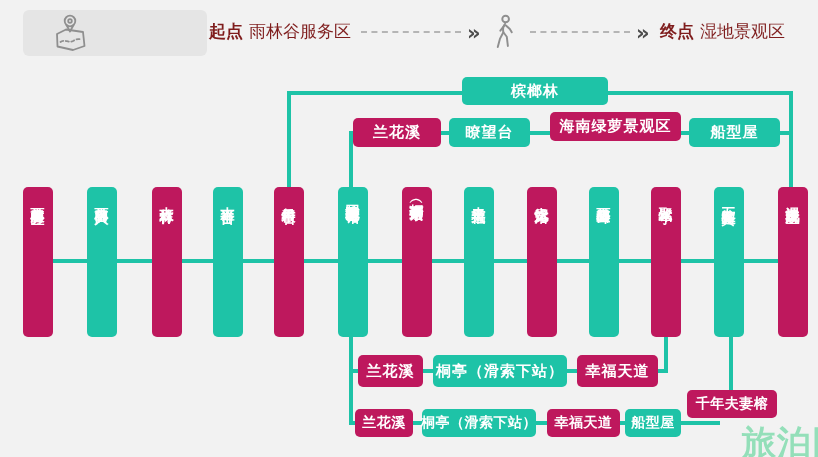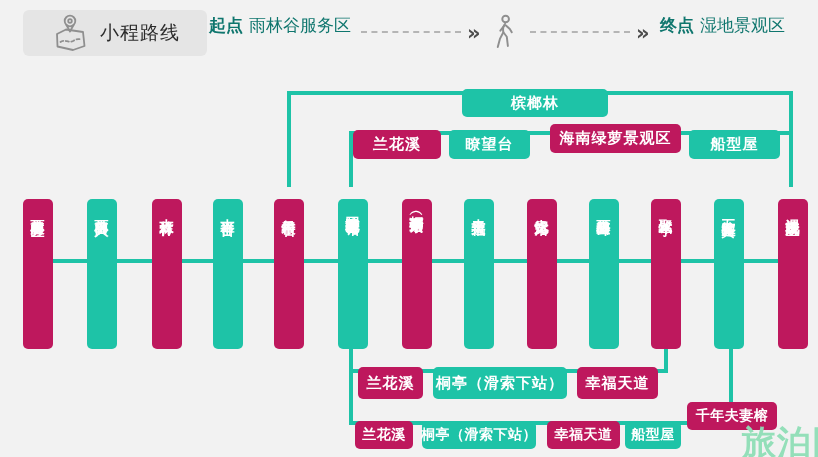--- a/index.html
+++ b/index.html
@@ -12,37 +12,37 @@
   .hdr-badge{
     position:absolute;left:23px;top:10px;width:184px;height:46px;
     background:#E5E5E5;border-radius:6px;
     display:flex;align-items:center;
   }
   .hdr-badge svg{margin-left:26px;flex:0 0 auto;}
   .hdr-badge-label{
     margin-left:11px;font-size:19px;color:#2B2B2B;letter-spacing:1px;
   }
   .hdr-group{
-    position:absolute;top:2px;height:46px;display:flex;align-items:center;
-    font-size:17px;color:#0f766e;white-space:nowrap;
+    position:absolute;top:8px;height:46px;display:flex;align-items:center;
+    font-size:17px;color:#7f1d1d;white-space:nowrap;
   }
   .hdr-bold{font-weight:bold;margin-right:6px;}
   .hdr-dash{
     position:absolute;top:31px;height:0;border-top:2px dashed #B5B5B5;
   }
   .hdr-chev{
     position:absolute;top:10px;height:46px;display:flex;align-items:center;
     font-size:21px;font-weight:bold;color:#4D4D4D;letter-spacing:-2px;
   }
   .walker{position:absolute;left:490px;top:13px;}
   
   .ln{position:absolute;background:#1EC3A7;}
   .node{
     position:absolute;color:#FFFFFF;font-weight:bold;
-    box-sizing:border-box;border-radius:5px;margin-top:12px;
+    box-sizing:border-box;border-radius:5px;
   }
   .node.t{background:#1EC3A7;}
   .node.g{background:#be185d;}
   .node.v{
     width:30px;top:187px;height:150px;
     writing-mode:vertical-rl;text-orientation:mixed;
     font-size:14px;letter-spacing:1px;line-height:30px;
     padding-top:9px;
   }
   .node.hz{
@@ -60,21 +60,20 @@
 <body>
 
 <div class="hdr-badge">
   <svg width="40" height="40" viewBox="0 0 40 40" fill="none" stroke="#8F8F8F" stroke-width="1.8" stroke-linejoin="round" stroke-linecap="round">
     <path d="M8 21 L17 16.5 L34 19 L35.5 33 L24 37 L8.5 33.5 Z"></path>
     <path d="M11.5 29 C15.5 25.5 20 31 25 27.5 C28.5 25 30 27 32 25.5" stroke-dasharray="3 2.6"></path>
     <circle cx="21" cy="8" r="5.3"></circle>
     <circle cx="21" cy="8" r="1.8"></circle>
     <path d="M17.6 12.2 L21 18.5 L24.4 12.2"></path>
   </svg>
-  <span class="hdr-badge-label">小程路线</span>
 </div>
 
 <div class="hdr-group" style="left:209px">
   <span class="hdr-bold">起点</span>
   <span>雨林谷服务区</span>
 </div>
 
 <div class="hdr-dash" style="left:361px;width:100px"></div>
 <div class="hdr-chev" style="left:467px">»</div>
 

